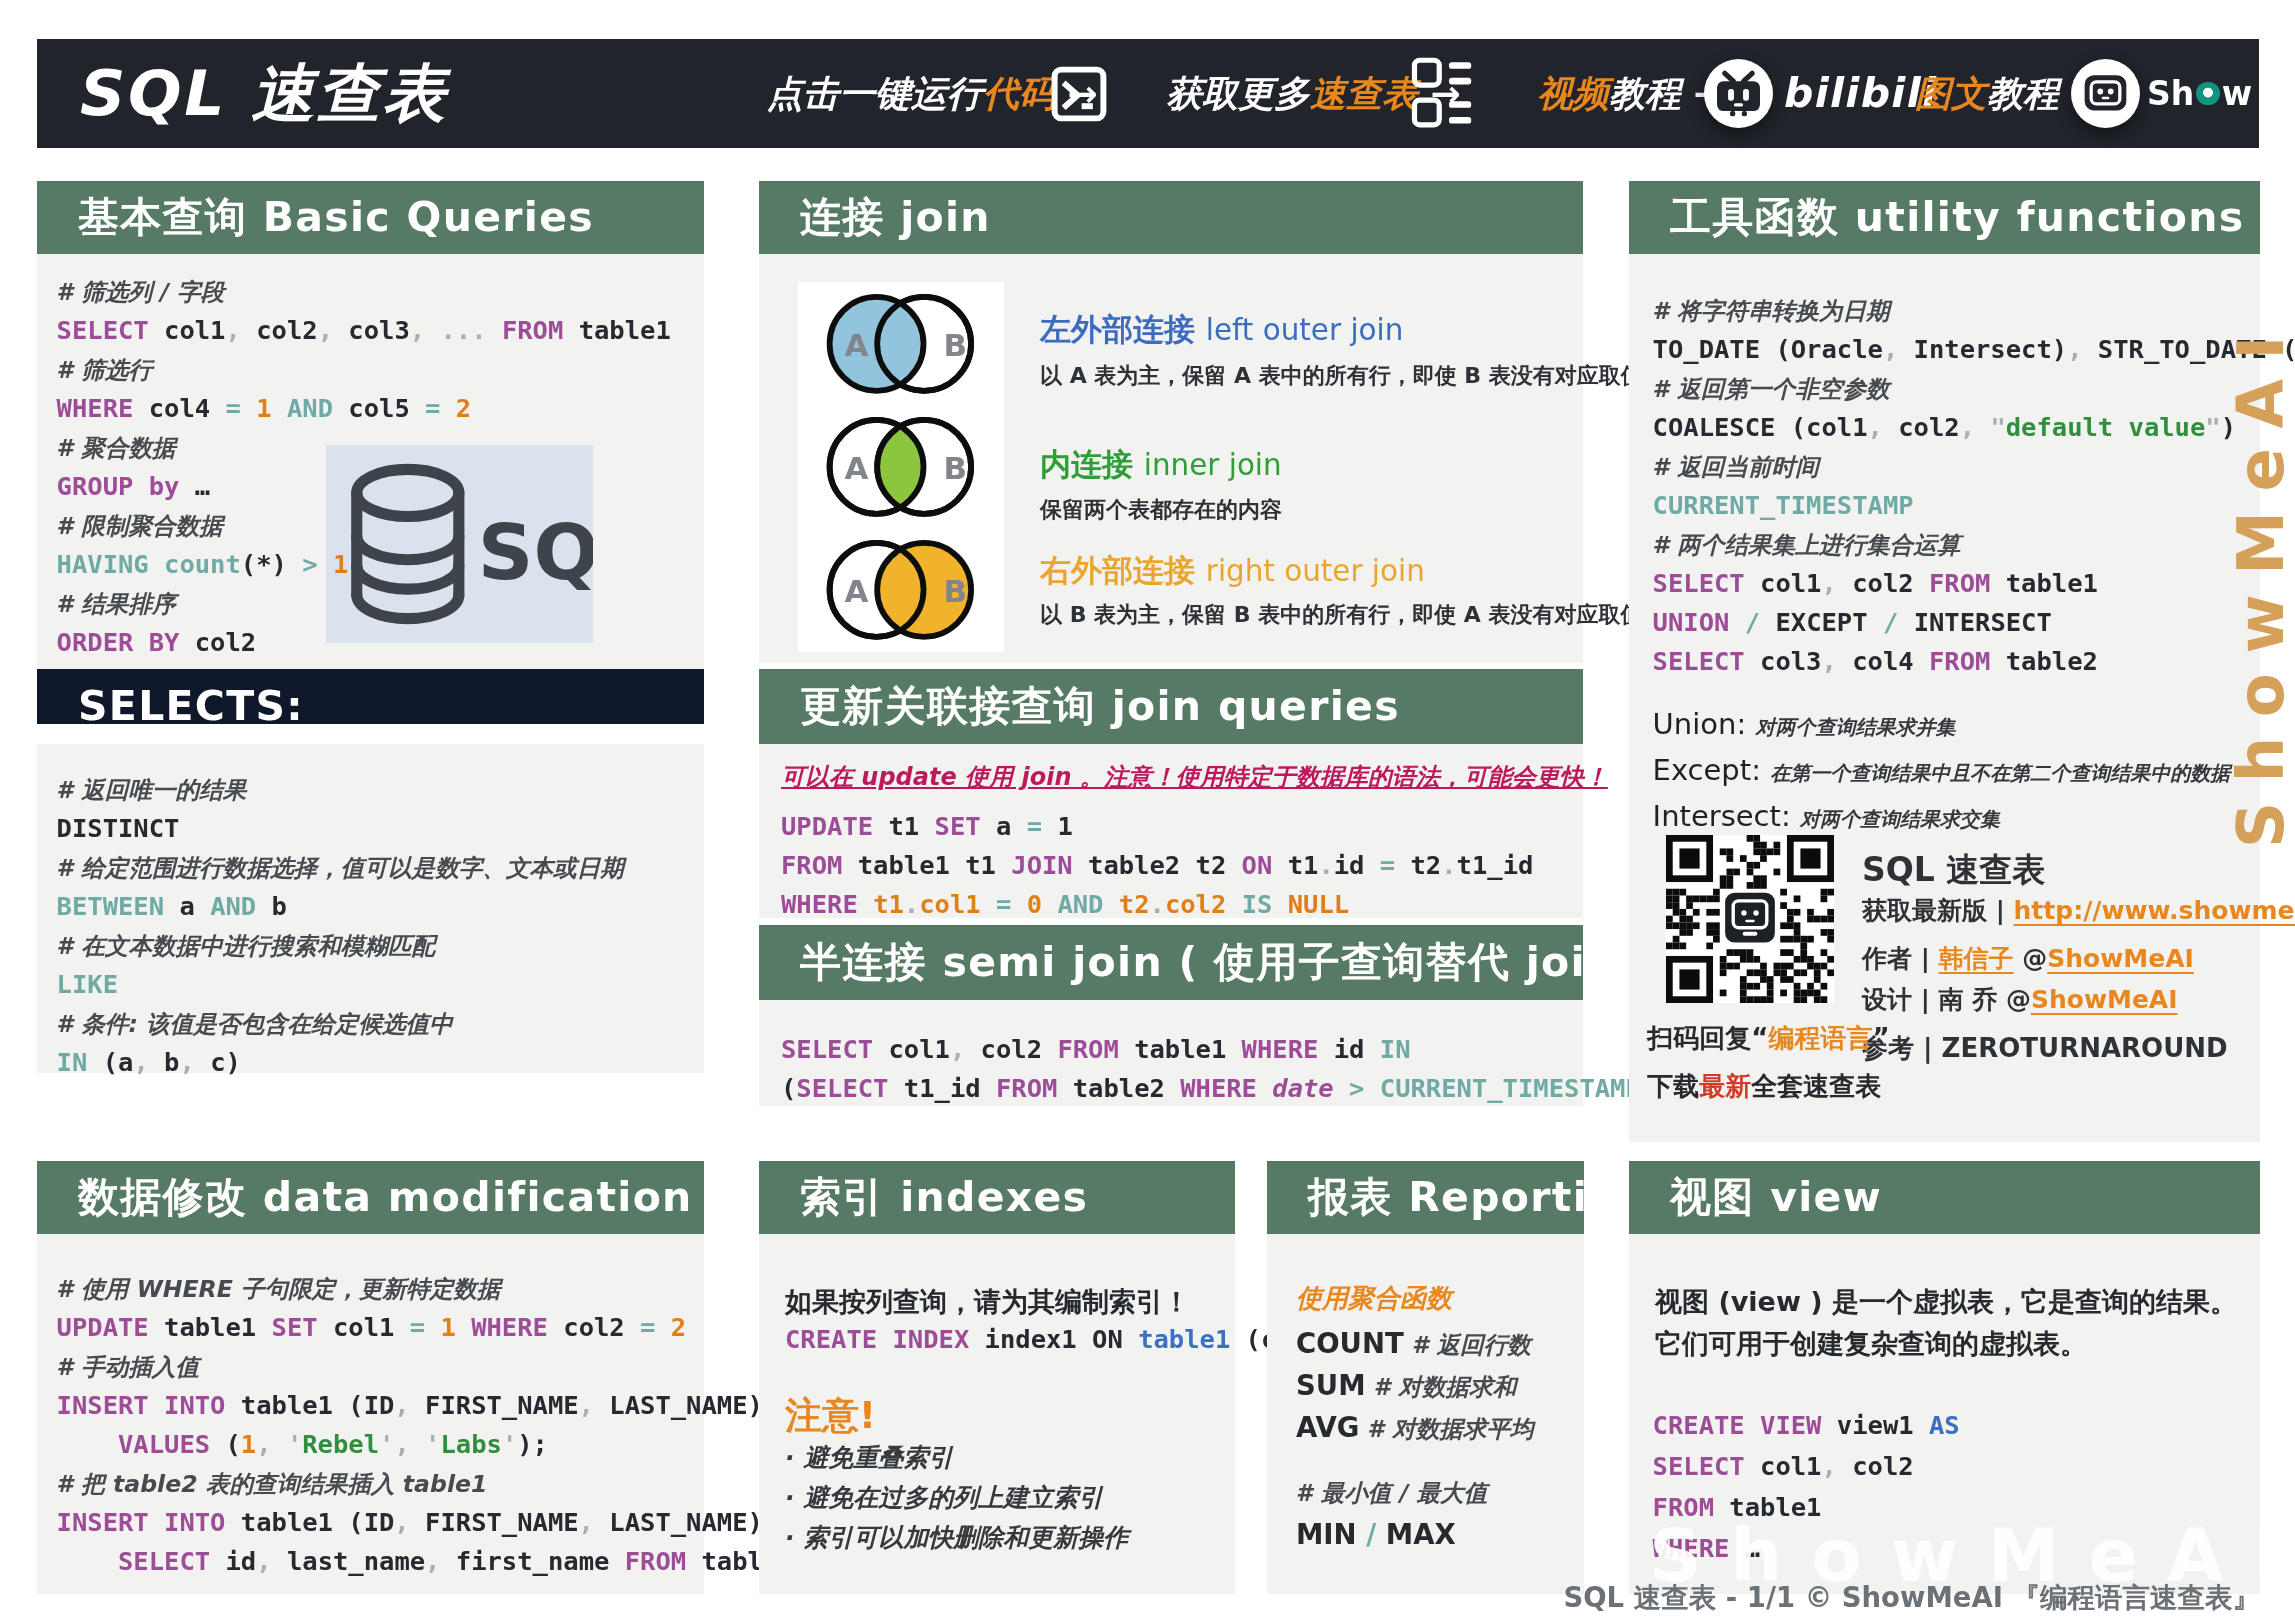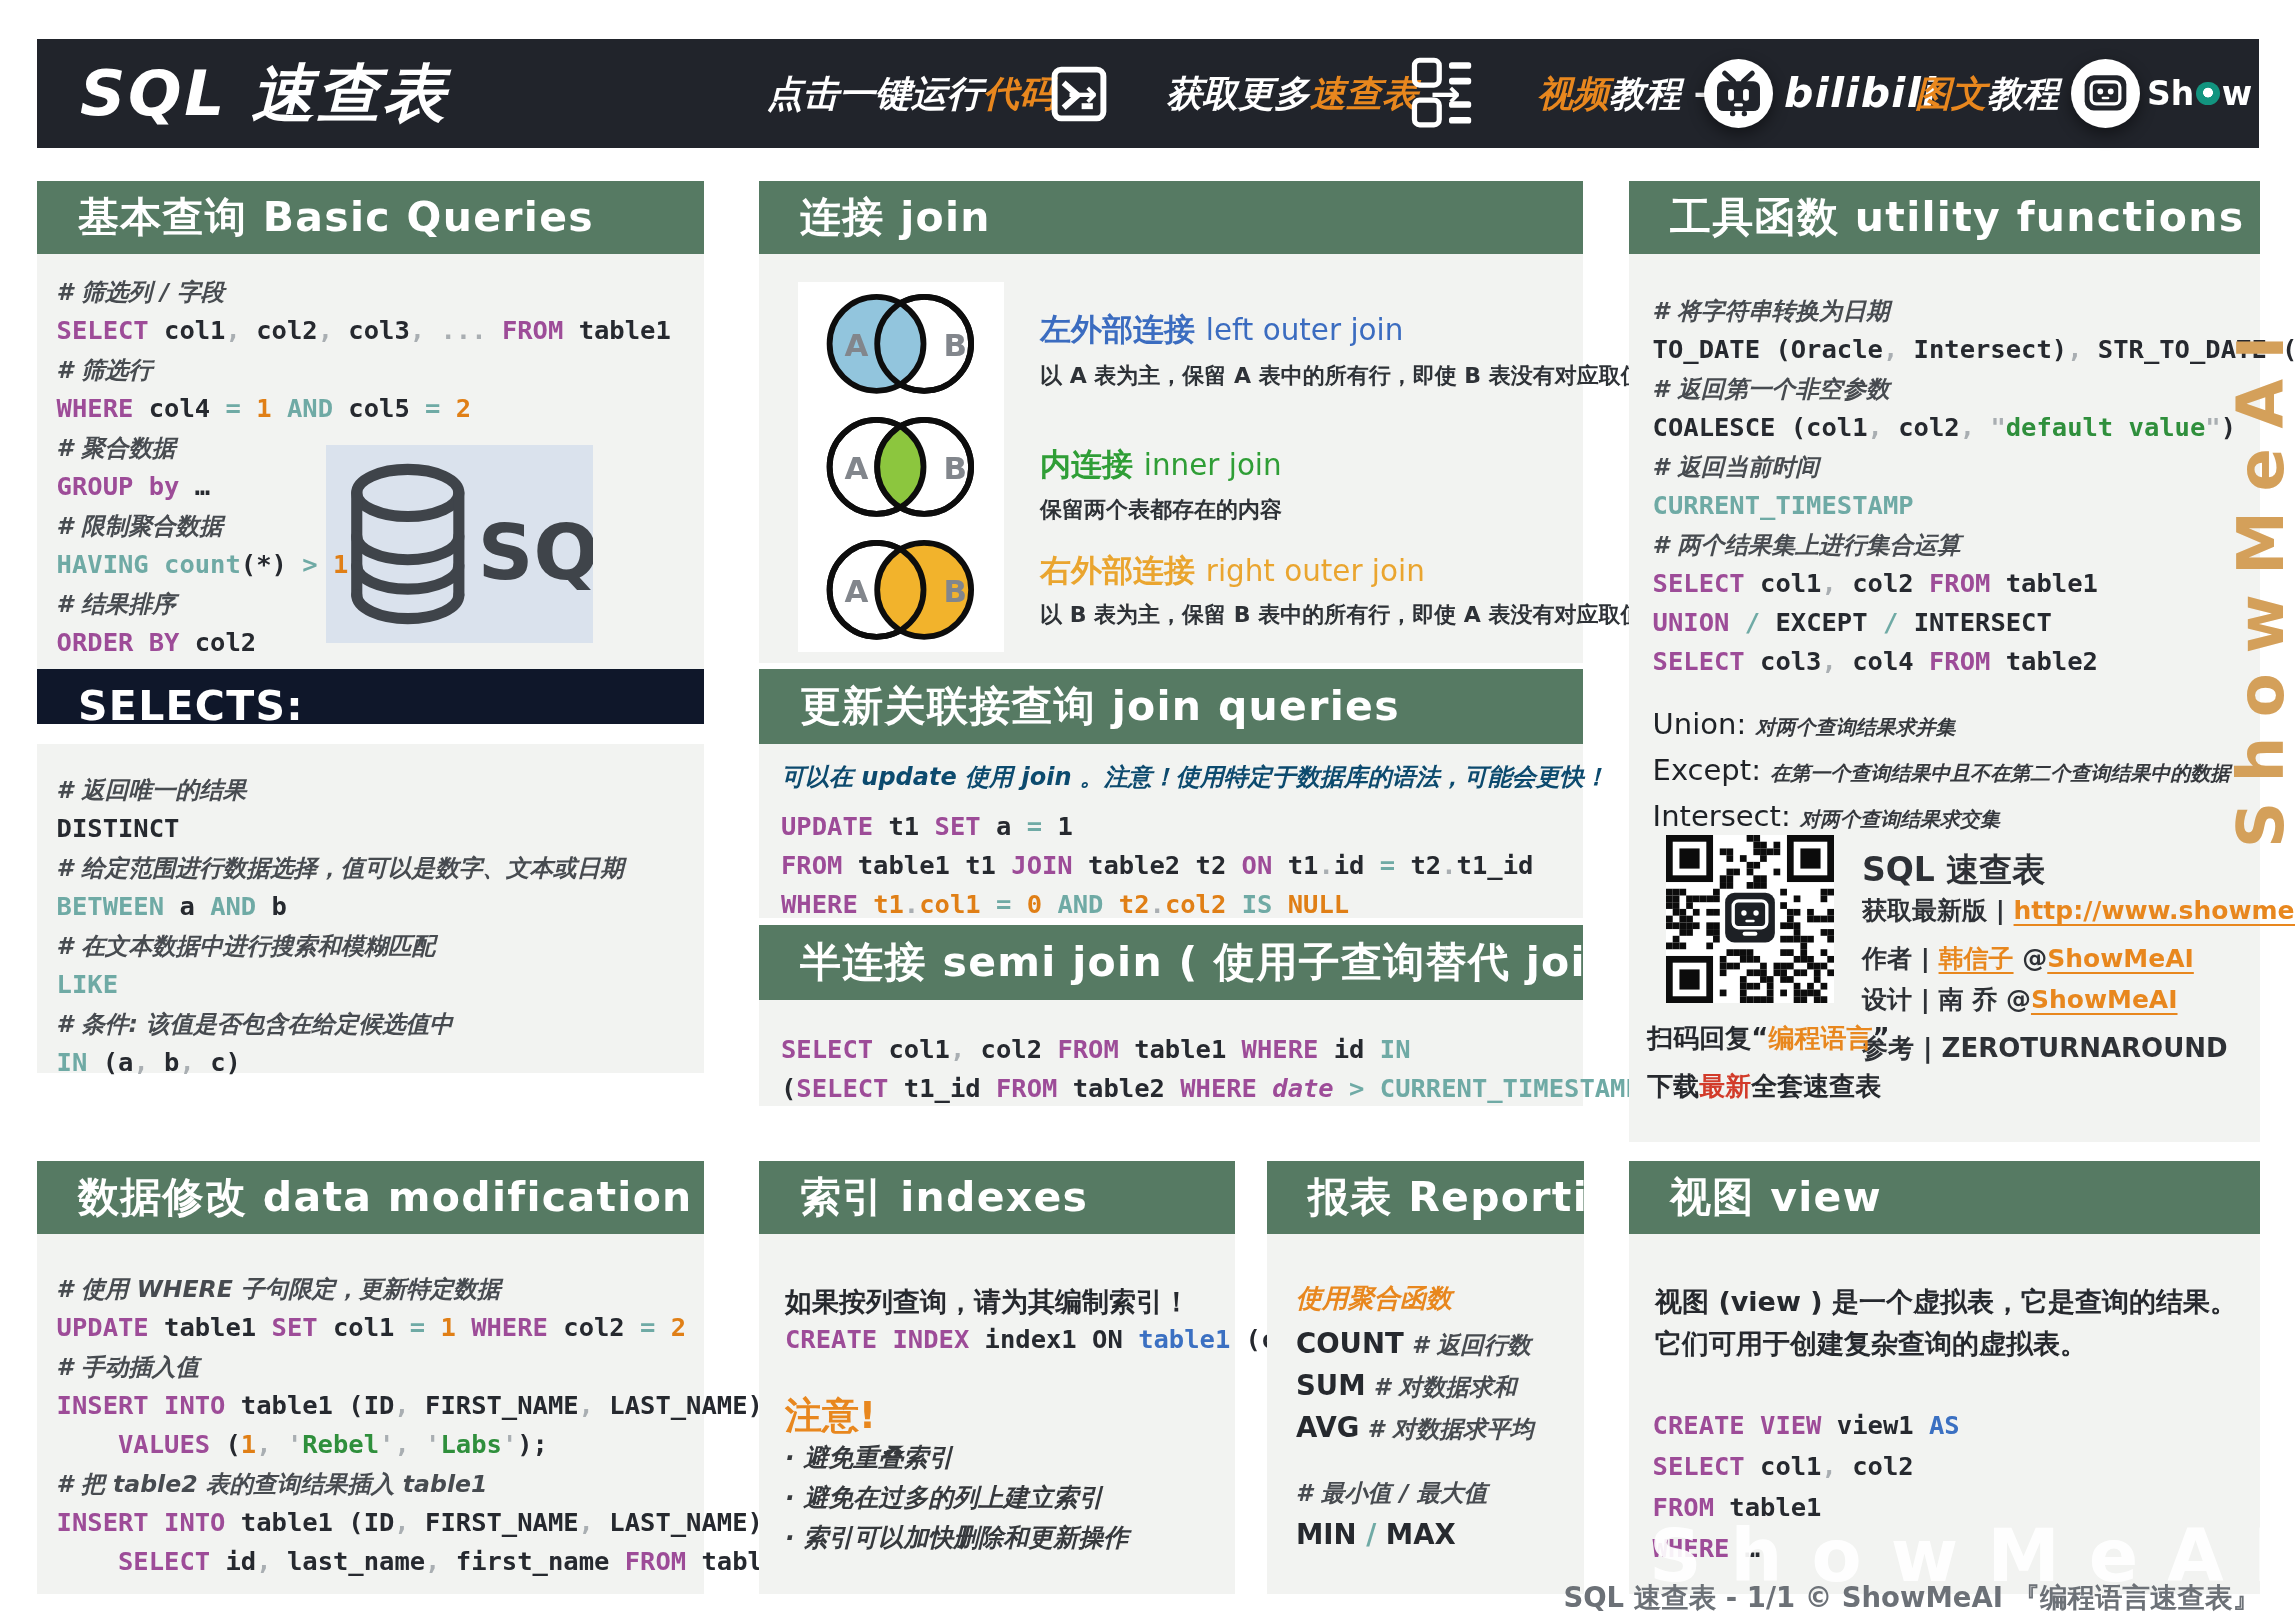--- a/index.html
+++ b/index.html
@@ -76,21 +76,21 @@
   .jrow{position:absolute;left:281px;white-space:nowrap;}
   .jrow .zh{font-weight:800;font-size:31px;}
   .jrow .en{font-weight:400;font-size:29.4px;}
   .jdesc{position:absolute;left:281px;font-weight:700;font-size:22px;color:#2e3237;white-space:nowrap;}
   .c-blue{color:#3b6cc0;} .c-green{color:#2f9e36;} .c-orange{color:#eaa52f;text-align:center;}
   #jrow1{top:55px;} #jdesc1{top:107px;}
   #jrow2{top:190px;} #jdesc2{top:241px;}
   #jrow3{top:296px;} #jdesc3{top:346px;}
 
   
-  .note-orange{position:absolute;left:22px;top:17px;font-style:italic;font-weight:800;font-size:24px;color:#0c4a6e;white-space:nowrap;}
+  .note-orange{position:absolute;left:22px;top:17px;font-style:italic;font-weight:800;font-size:24px;color:#be185d;white-space:nowrap;text-decoration:underline;}
 
   
   .intro{position:absolute;font-weight:700;font-size:27px;color:#26292e;line-height:42px;}
   #indexes-intro{left:26px;top:47px;}
   #view-intro{left:26px;top:47px;width:582px;}
   .warn{position:absolute;left:26px;top:157px;font-weight:800;font-size:37px;color:#e8871e;}
   .bullets{position:absolute;left:26px;top:204px;font-style:italic;font-weight:700;font-size:25px;color:#36393d;line-height:40px;}
   .rep-note{position:absolute;left:29px;top:47px;font-style:italic;font-weight:800;font-size:26px;color:#e8871e;}
   .rep-rows{position:absolute;left:29px;top:89px;line-height:40px;font-size:27.5px;font-weight:800;color:#26292e;white-space:nowrap;}
   .rep-rows .cmi, .rep-mmc{font-style:italic;font-weight:600;font-size:23.6px;color:#474b50;}

